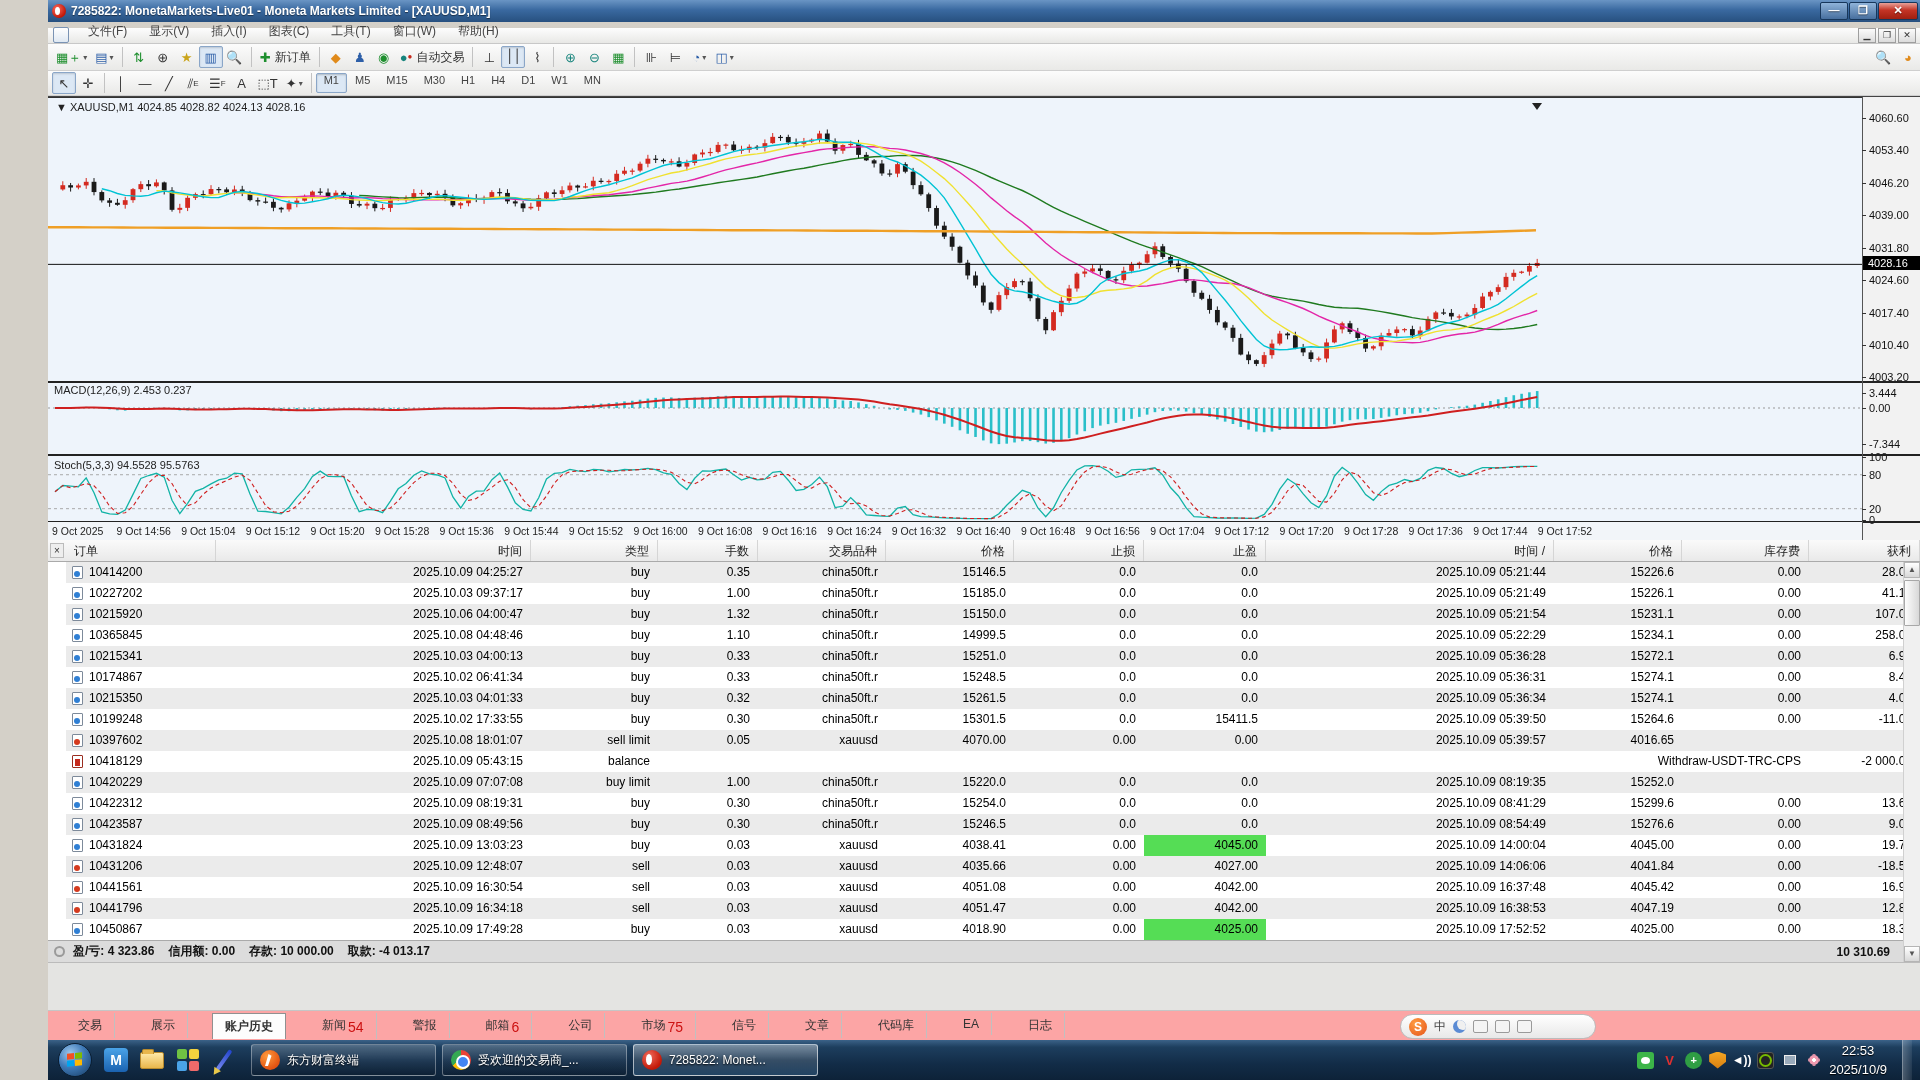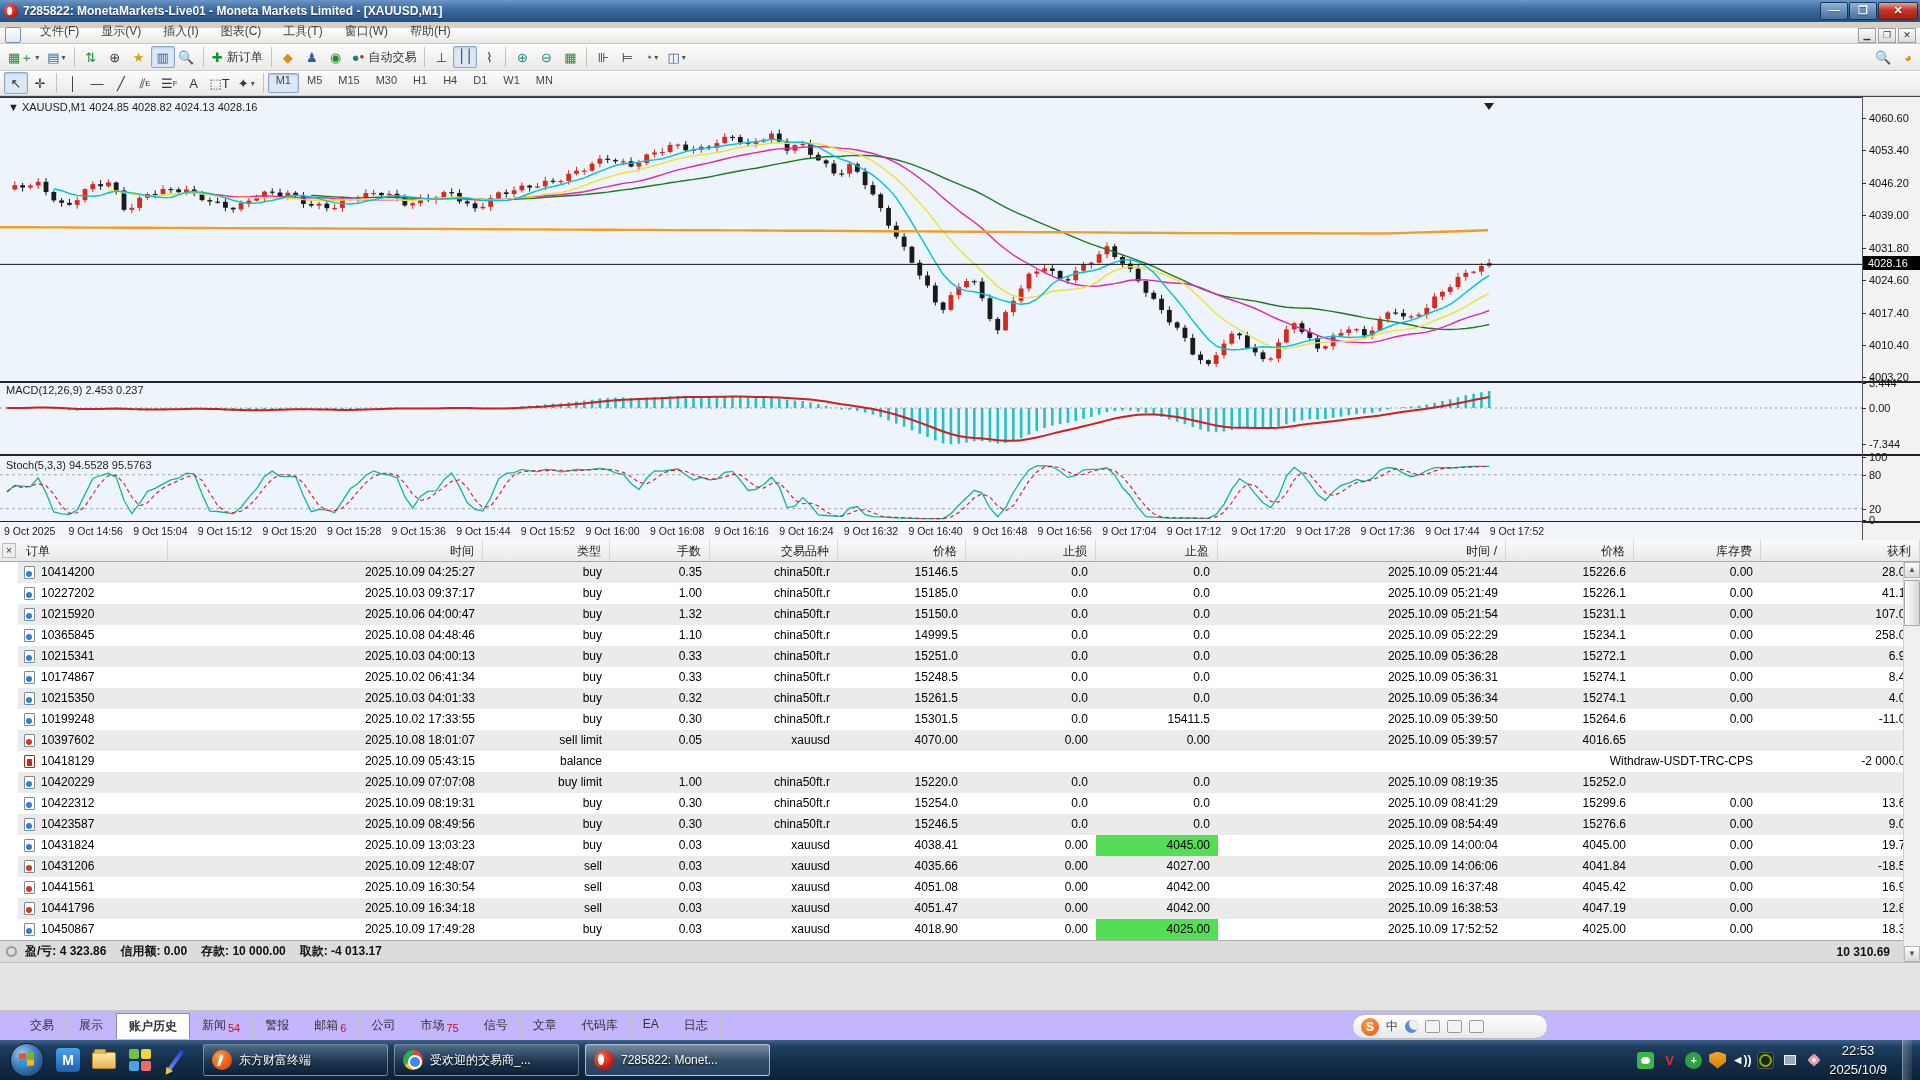--- a/index.html
+++ b/index.html
@@ -1,17 +1,17 @@
 <!DOCTYPE html>
 <html><head>
 <meta charset="utf-8">
 <style>
   * { margin:0; padding:0; box-sizing:border-box; }
   html,body { width:1920px; height:1080px; overflow:hidden; font-family:"Liberation Sans", sans-serif; background:#d4d0c8; }
-  #app { display:flex; flex-direction:column; width:1920px; height:1080px; }
+  #app { display:flex; flex-direction:column; width:1920px; height:1080px;padding-left:48px; }
 
   
   .titlebar { height:22px; background:linear-gradient(#6a95c4 0%, #3a69a0 45%, #27507f 100%); display:flex; align-items:center; color:#fff; font-size:12px; font-weight:bold; padding-left:4px; flex:0 0 auto; text-shadow:0 1px 1px rgba(0,0,0,.5);}
   .mt-logo { width:14px; height:14px; border-radius:50%; background:radial-gradient(circle at 35% 35%, #ff6a5e, #c21807 70%); margin-right:5px; position:relative; flex:0 0 auto;}
   .mt-logo::after{content:""; position:absolute; left:3px; top:3px; width:5px; height:8px; border-radius:50%; background:#fff;}
   .win-btns { margin-left:auto; display:flex; height:18px; margin-right:2px;}
   .win-btn { width:28px; height:18px; margin-left:1px; border:1px solid #17365a; border-radius:2px; background:linear-gradient(#8fb3d9,#476f9e); color:#fff; font-size:11px; line-height:15px; text-align:center; font-weight:bold;}
   .win-btn.close { background:linear-gradient(#e8a198,#c43425 45%,#a01f10); width:40px;}
 
   
@@ -69,24 +69,24 @@
   .sum-ic { width:11px; height:11px; border:2px solid #9a9a9a; border-radius:50%; margin-right:8px;}
   .t-total { margin-left:auto; padding-right:30px; }
   .v-scroll { position:absolute; right:0; top:22px; width:17px; bottom:0; background:#f0f0f0; border-left:1px solid #d0d0d0;}
   .v-scroll .arr { height:16px; background:linear-gradient(#fff,#d8d8d8); border:1px solid #b5b5b5; font-size:8px; text-align:center; line-height:14px; color:#555;}
   .v-scroll .arr.down { position:absolute; bottom:0; left:0; right:0;}
   .v-scroll .thumb { position:absolute; top:18px; left:0; right:0; height:46px; background:linear-gradient(90deg,#fdfdfd,#d8d8d8); border:1px solid #a8a8a8; border-radius:1px;}
 
   .status-gap { flex:1 1 auto; background:#e4e4e2; border-top:1px solid #bbb; }
 
   
-  .term-tabs { height:30px; background:#c4b5fd; display:flex; align-items:flex-start; padding:2px 0 0 18px; font-size:12px; color:#333; flex:0 0 auto; position:relative; border-top:1px solid #c5c5c5;}
+  .term-tabs { height:30px; background:#fca5a5; display:flex; align-items:flex-start; padding:2px 0 0 18px; font-size:12px; color:#333; flex:0 0 auto; position:relative; border-top:1px solid #c5c5c5;gap:24px;}
   .ttab { padding:4px 12px; border-right:1px solid #c0c0c0; position:relative;}
   .ttab.active { background:#fdfdfd; border:1px solid #909090; border-bottom:none; font-weight:bold; }
-  .badge { color:#cc1111; font-size:11px; margin-left:2px; vertical-align:sub;}
+  .badge { color:#cc1111; font-size:14px; margin-left:2px; vertical-align:sub;}
   .ime-bar { position:absolute; left:1352px; top:3px; width:196px; height:25px; background:linear-gradient(#ffffff,#e8e8e8); border:1px solid #bbb; border-radius:13px; display:flex; align-items:center; padding:0 8px; gap:7px;}
   .ime-s { width:18px; height:18px; border-radius:50%; background:radial-gradient(circle at 35% 30%,#ff9c40,#e5541c); color:#fff; font-weight:bold; font-size:12px; text-align:center; line-height:18px;}
   .ime-it { font-size:12px; color:#444; }
   .ime-box { width:15px; height:13px; border:1px solid #9a9a9a; border-radius:2px; background:#f4f4f4;}
   .ime-moon { width:13px; height:13px; border-radius:50%; background:#5b8bd4; position:relative; overflow:hidden;}
   .ime-moon::after{content:""; position:absolute; left:4px; top:-2px; width:12px; height:12px; border-radius:50%; background:#f0f0f0;}
 
   
   .taskbar { height:40px; background:linear-gradient(#3b6288 0%,#1d3e5e 18%,#122c47 60%,#0d2238 100%); display:flex; align-items:center; flex:0 0 auto; padding-left:4px;}
   .orb { width:34px; height:34px; border-radius:50%; background:radial-gradient(circle at 35% 30%, #9ec9ef 0%, #3f7ab8 45%, #15395f 100%); border:1px solid #0a1e33; margin:0 6px; display:flex; align-items:center; justify-content:center;}
@@ -924,21 +924,21 @@
         <div class="axis-label" style="top: 15px;">4060.60</div>
         <div class="axis-label" style="top: 47.4864px;">4053.40</div>
         <div class="axis-label" style="top: 79.9728px;">4046.20</div>
         <div class="axis-label" style="top: 112.459px;">4039.00</div>
         <div class="axis-label" style="top: 144.946px;">4031.80</div>
         <div class="axis-label" style="top: 177.432px;">4024.60</div>
         <div class="axis-label" style="top: 209.918px;">4017.40</div>
         <div class="axis-label" style="top: 241.502px;">4010.40</div>
         <div class="axis-label" style="top: 273.989px;">4003.20</div>
         <div class="price-tag" style="top: 159.369px;">4028.16</div>
-        <div class="axis-label" style="top: 280px;">3.444</div>
+        <div class="axis-label" style="top: 290px;">3.444</div>
         <div class="axis-label" style="top: 305px;">0.00</div>
         <div class="axis-label" style="top: 341.132px;">-7.344</div>
         <div class="axis-label" style="top: 354px;">100</div>
         <div class="axis-label" style="top: 371.72px;">80</div>
         <div class="axis-label" style="top: 405.68px;">20</div>
         <div class="axis-label" style="top: 417px;">0</div>
         <div class="axis-sep" style="top: 284px;"></div>
         <div class="axis-sep" style="top: 357px;"></div>
         <div class="axis-sep" style="top: 424px;"></div>
       </div>

